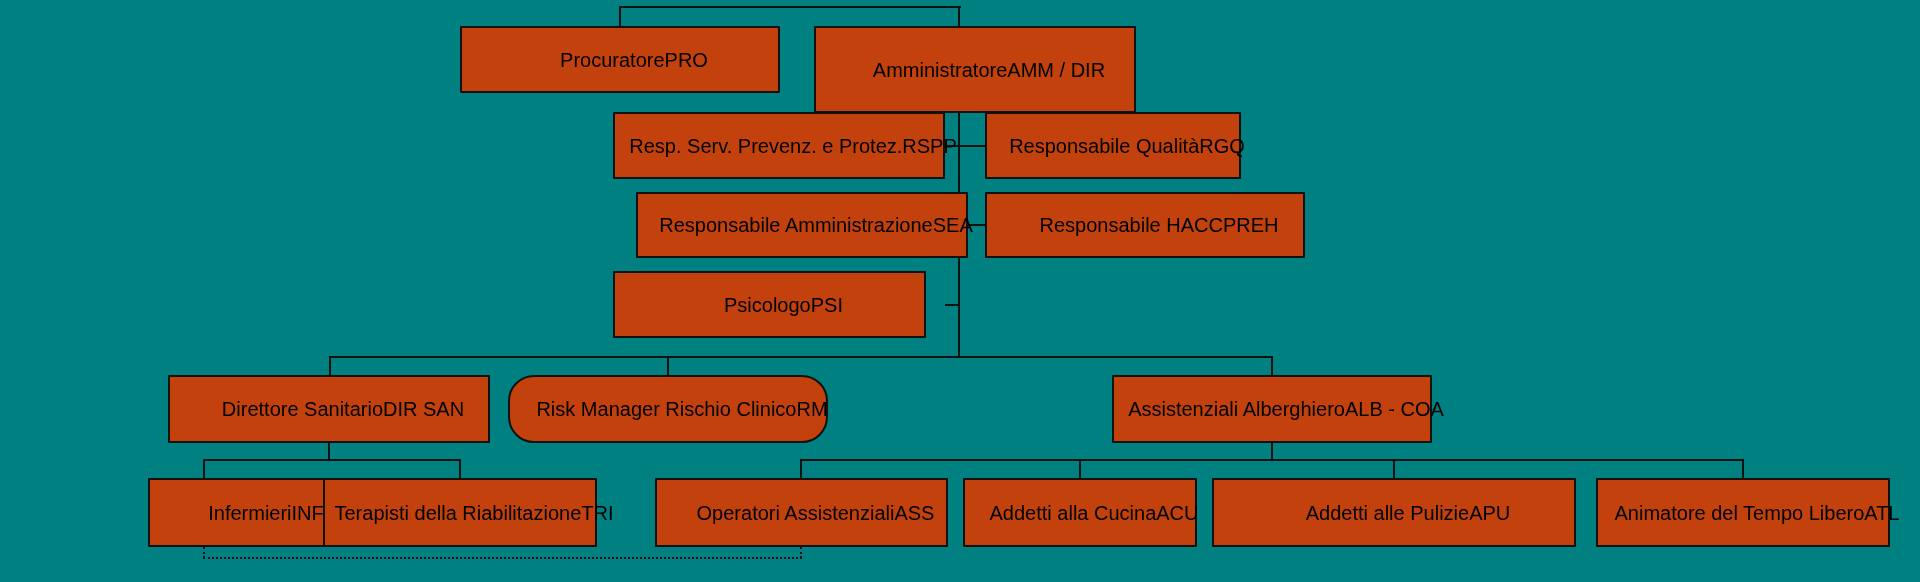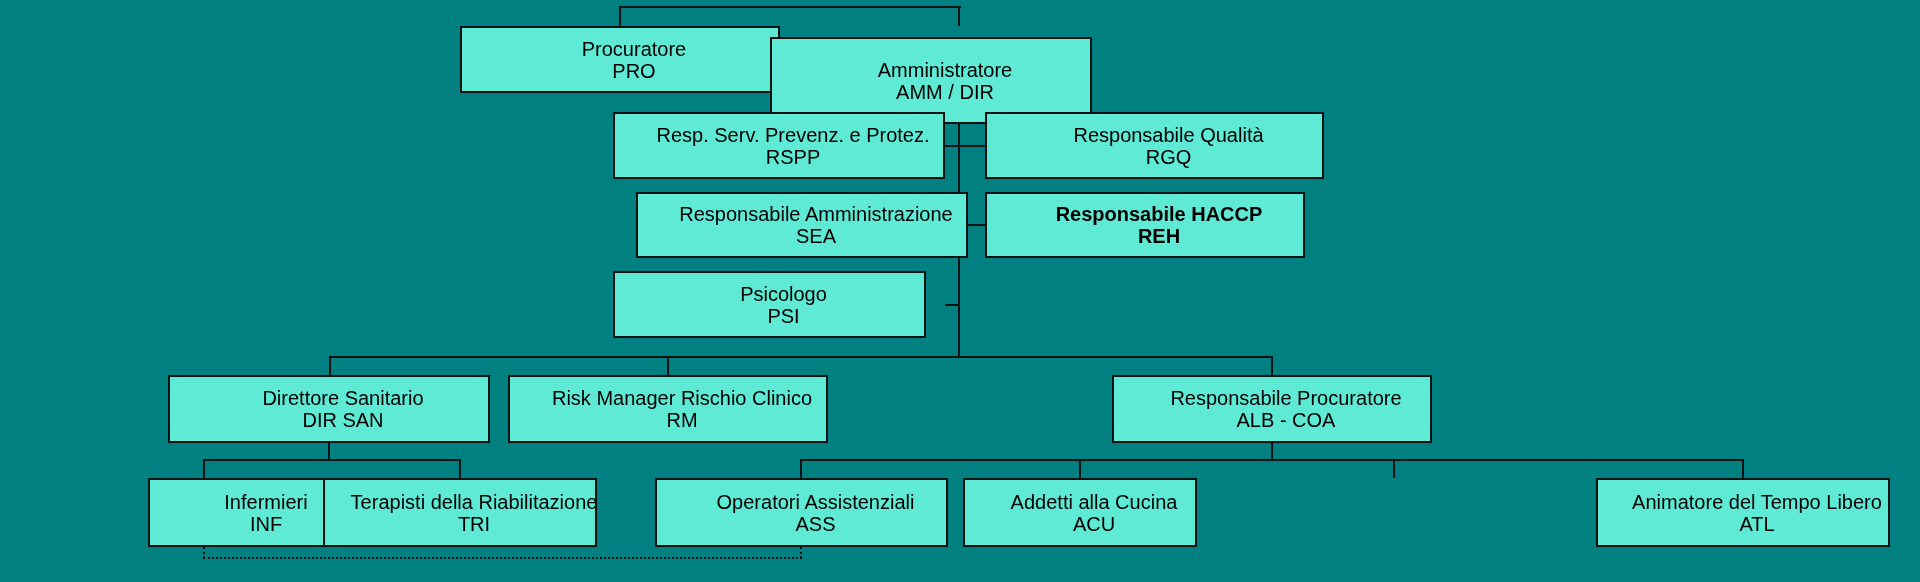--- a/index.html
+++ b/index.html
@@ -6,25 +6,25 @@
   body { background: #006e6e; font-family: "Liberation Sans", sans-serif; }
   #canvas {
     position: relative;
     width: 1920px;
     height: 582px;
     background: #008080;
     overflow: hidden;
   }
   .node {
     position: absolute;
-    background: #5eead4;
+    background: #c2410c;
     border: 2px solid #111111;
     box-sizing: border-box;
     display: flex;
-    flex-direction: column;
+    flex-direction: row;
     align-items: center;
     justify-content: center;
     text-align: center;
     color: #000000;
     font-size: 20px;
     line-height: 22px;
     white-space: nowrap;
     padding-left: 28px;
   }
   .line {
@@ -75,70 +75,74 @@
   <div class="line" style="left:1742px; top:459px; width:2px; height:19px;"></div>
 
   <div class="dot-v" style="left:203px; top:547px; width:2px; height:11px;"></div>
   <div class="dot-h" style="left:203px; top:557px; width:599px; height:2px;"></div>
   <div class="dot-v" style="left:800px; top:547px; width:2px; height:11px;"></div>
 
   <div class="node" style="left:460px; top:26px; width:320px; height:67px;">
     <div>Procuratore</div>
     <div>PRO</div>
   </div>
-  <div class="node" style="left:770px; top:26px; width:322px; height:87px;margin-top:11px;">
+  <div class="node" style="left:814px; top:26px; width:322px; height:87px;">
     <div>Amministratore</div>
     <div>AMM / DIR</div>
   </div>
   <div class="node" style="left:613px; top:112px; width:332px; height:67px;">
     <div>Resp. Serv. Prevenz. e Protez.</div>
     <div>RSPP</div>
   </div>
-  <div class="node" style="left:985px; top:112px; width:339px; height:67px;">
+  <div class="node" style="left:985px; top:112px; width:256px; height:67px;">
     <div>Responsabile Qualità</div>
     <div>RGQ</div>
   </div>
   <div class="node" style="left:613px; top:192px; width:332px; height:66px;margin-left:23px;">
     <div>Responsabile Amministrazione</div>
     <div>SEA</div>
   </div>
-  <div class="node" style="left:985px; top:192px; width:320px; height:66px;font-weight:bold;">
+  <div class="node" style="left:985px; top:192px; width:320px; height:66px;">
     <div>Responsabile HACCP</div>
     <div>REH</div>
   </div>
   <div class="node" style="left:613px; top:271px; width:313px; height:67px;">
     <div>Psicologo</div>
     <div>PSI</div>
   </div>
   <div class="node" style="left:168px; top:375px; width:322px; height:68px;">
     <div>Direttore Sanitario</div>
     <div>DIR SAN</div>
   </div>
-  <div class="node" style="left:508px; top:375px; width:320px; height:68px;">
+  <div class="node" style="left:508px; top:375px; width:320px; height:68px;border-radius:26px;">
     <div>Risk Manager Rischio Clinico</div>
     <div>RM</div>
   </div>
   <div class="node" style="left:1112px; top:375px; width:320px; height:68px;">
-    <div>Responsabile Procuratore</div>
+    <div>Assistenziali Alberghiero</div>
     <div>ALB - COA</div>
   </div>
   <div class="node" style="left:100px; top:478px; width:208px; height:69px;margin-left:48px;">
     <div>Infermieri</div>
     <div>INF</div>
   </div>
   <div class="node" style="left:323px; top:478px; width:274px; height:69px;">
     <div>Terapisti della Riabilitazione</div>
     <div>TRI</div>
   </div>
   <div class="node" style="left:655px; top:478px; width:293px; height:69px;">
     <div>Operatori Assistenziali</div>
     <div>ASS</div>
   </div>
   <div class="node" style="left:963px; top:478px; width:234px; height:69px;">
     <div>Addetti alla Cucina</div>
     <div>ACU</div>
   </div>
+  <div class="node" style="left:1212px; top:478px; width:364px; height:69px;">
+    <div>Addetti alle Pulizie</div>
+    <div>APU</div>
+  </div>
   <div class="node" style="left:1596px; top:478px; width:294px; height:69px;">
     <div>Animatore del Tempo Libero</div>
     <div>ATL</div>
   </div>
 
 </div>
 
 </body></html>

